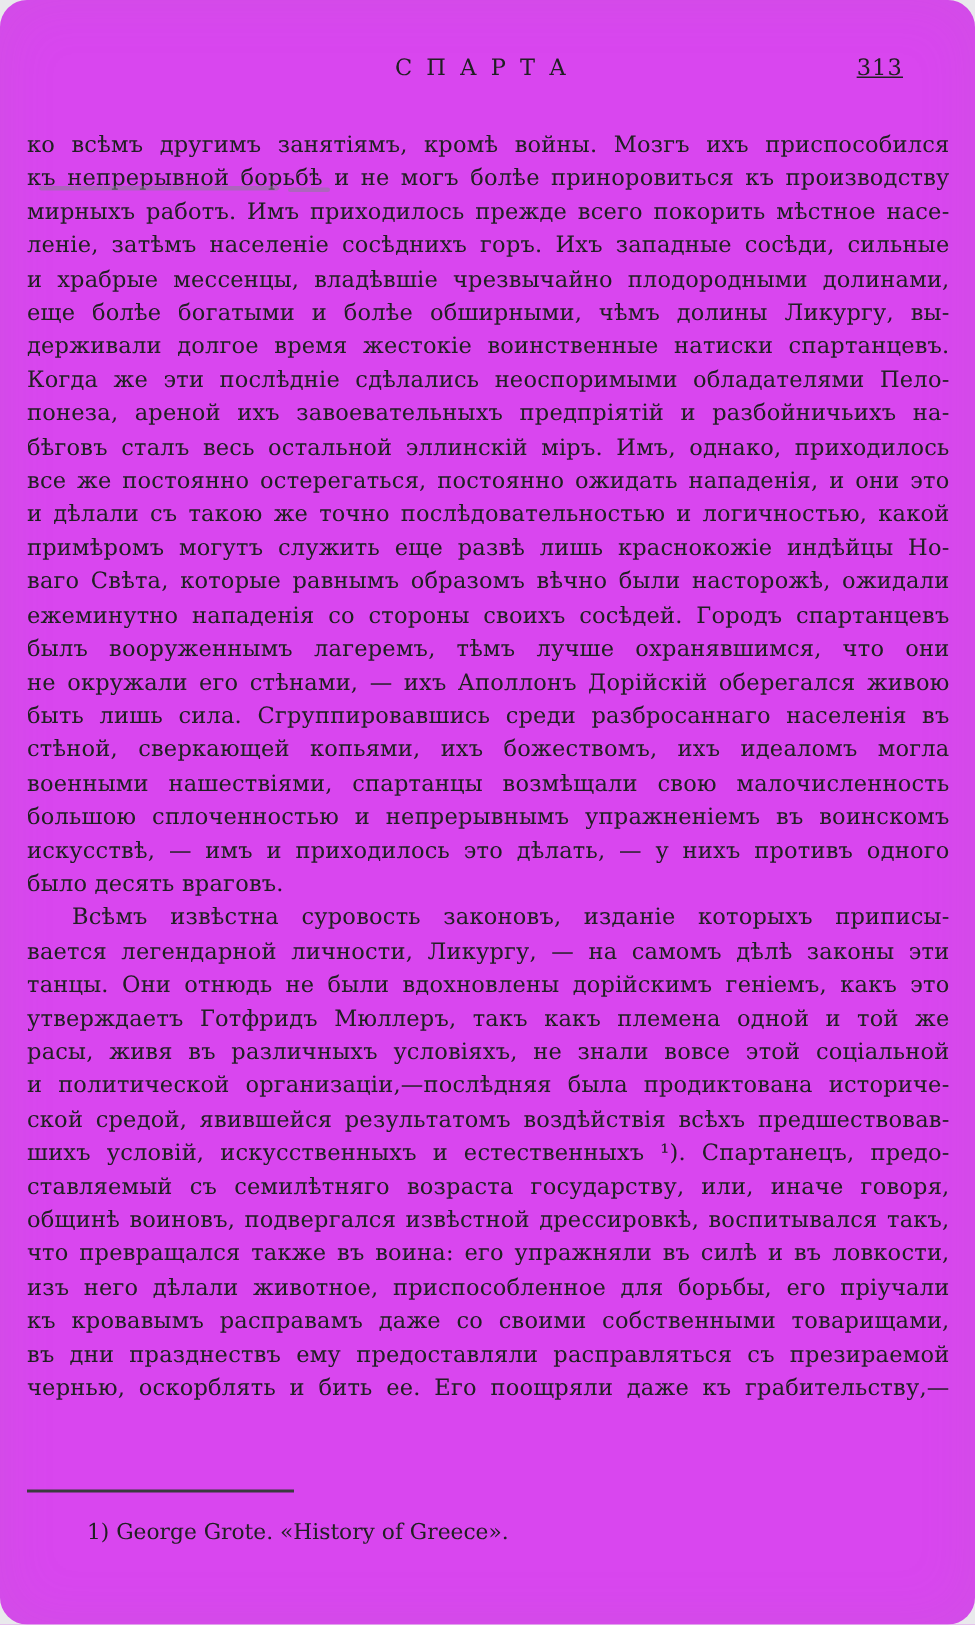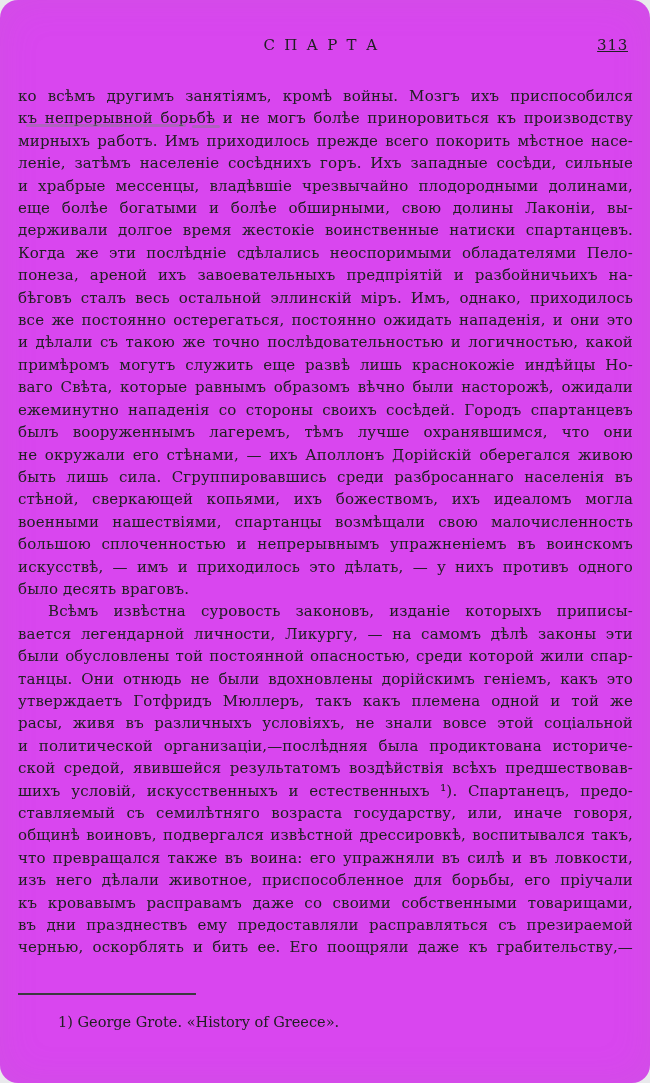--- a/index.html
+++ b/index.html
@@ -29,21 +29,21 @@
   .header .title {
     position: absolute;
     left: 0;
     right: 0;
     text-align: center;
     letter-spacing: 0.62em;
     font-weight: 400;
   }
   .header .pagenum {
     position: absolute;
-    right: 4px;
+    right: 30px;
     top: 0;
     letter-spacing: 0.05em;
     text-decoration: underline;
   }
   .body-lines {
     position: absolute;
     top: 85px;
     left: 18px;
     width: 615px;
   }
@@ -97,41 +97,40 @@
     <span class="title">СПАРТА</span>
     <span class="pagenum">313</span>
   </div>
 
   <div class="body-lines">
       <div class="line">ко всѣмъ другимъ занятіямъ, кромѣ войны. Мозгъ ихъ приспособился</div>
       <div class="line">къ непрерывной борьбѣ и не могъ болѣе приноровиться къ производству</div>
       <div class="line">мирныхъ работъ. Имъ приходилось прежде всего покорить мѣстное насе-</div>
       <div class="line">леніе, затѣмъ населеніе сосѣднихъ горъ. Ихъ западные сосѣди, сильные</div>
       <div class="line">и храбрые мессенцы, владѣвшіе чрезвычайно плодородными долинами,</div>
-      <div class="line">еще болѣе богатыми и болѣе обширными, свою долины Лаконіи, вы-</div>
+      <div class="line">еще болѣе богатыми и болѣе обширными, чѣмъ долины Ликургу, вы-</div>
       <div class="line">держивали долгое время жестокіе воинственные натиски спартанцевъ.</div>
       <div class="line">Когда же эти послѣдніе сдѣлались неоспоримыми обладателями Пело-</div>
       <div class="line">понеза, ареной ихъ завоевательныхъ предпріятій и разбойничьихъ на-</div>
       <div class="line">бѣговъ сталъ весь остальной эллинскій міръ. Имъ, однако, приходилось</div>
       <div class="line">все же постоянно остерегаться, постоянно ожидать нападенія, и они это</div>
       <div class="line">и дѣлали съ такою же точно послѣдовательностью и логичностью, какой</div>
       <div class="line">примѣромъ могутъ служить еще развѣ лишь краснокожіе индѣйцы Но-</div>
       <div class="line">ваго Свѣта, которые равнымъ образомъ вѣчно были насторожѣ, ожидали</div>
       <div class="line">ежеминутно нападенія со стороны своихъ сосѣдей. Городъ спартанцевъ</div>
       <div class="line">былъ вооруженнымъ лагеремъ, тѣмъ лучше охранявшимся, что они</div>
       <div class="line">не окружали его стѣнами, — ихъ Аполлонъ Дорійскій оберегался живою</div>
       <div class="line">быть лишь сила. Сгруппировавшись среди разбросаннаго населенія въ</div>
       <div class="line">стѣной, сверкающей копьями, ихъ божествомъ, ихъ идеаломъ могла</div>
       <div class="line">военными нашествіями, спартанцы возмѣщали свою малочисленность</div>
       <div class="line">большою сплоченностью и непрерывнымъ упражненіемъ въ воинскомъ</div>
       <div class="line">искусствѣ, — имъ и приходилось это дѣлать, — у нихъ противъ одного</div>
       <div class="line left">было десять враговъ.</div>
       <div class="line indent">Всѣмъ извѣстна суровость законовъ, изданіе которыхъ приписы-</div>
       <div class="line">вается легендарной личности, Ликургу, — на самомъ дѣлѣ законы эти</div>
-      <div class="line">были обусловлены той постоянной опасностью, среди которой жили спар-</div>
       <div class="line">танцы. Они отнюдь не были вдохновлены дорійскимъ геніемъ, какъ это</div>
       <div class="line">утверждаетъ Готфридъ Мюллеръ, такъ какъ племена одной и той же</div>
       <div class="line">расы, живя въ различныхъ условіяхъ, не знали вовсе этой соціальной</div>
       <div class="line">и политической организаціи,—послѣдняя была продиктована историче-</div>
       <div class="line">ской средой, явившейся результатомъ воздѣйствія всѣхъ предшествовав-</div>
       <div class="line">шихъ условій, искусственныхъ и естественныхъ ¹). Спартанецъ, предо-</div>
       <div class="line">ставляемый съ семилѣтняго возраста государству, или, иначе говоря,</div>
       <div class="line">общинѣ воиновъ, подвергался извѣстной дрессировкѣ, воспитывался такъ,</div>
       <div class="line">что превращался также въ воина: его упражняли въ силѣ и въ ловкости,</div>
       <div class="line">изъ него дѣлали животное, приспособленное для борьбы, его пріучали</div>

